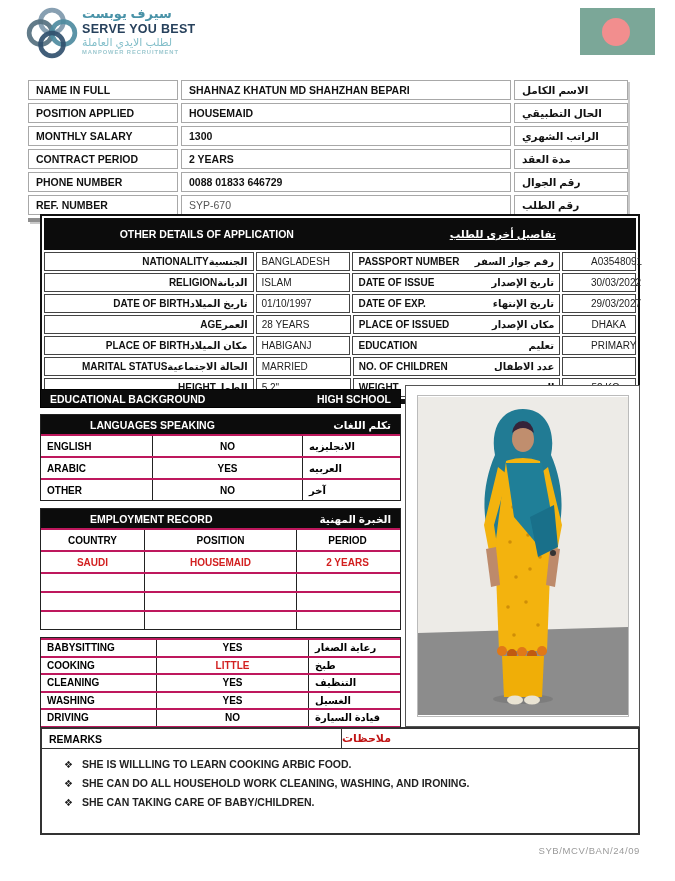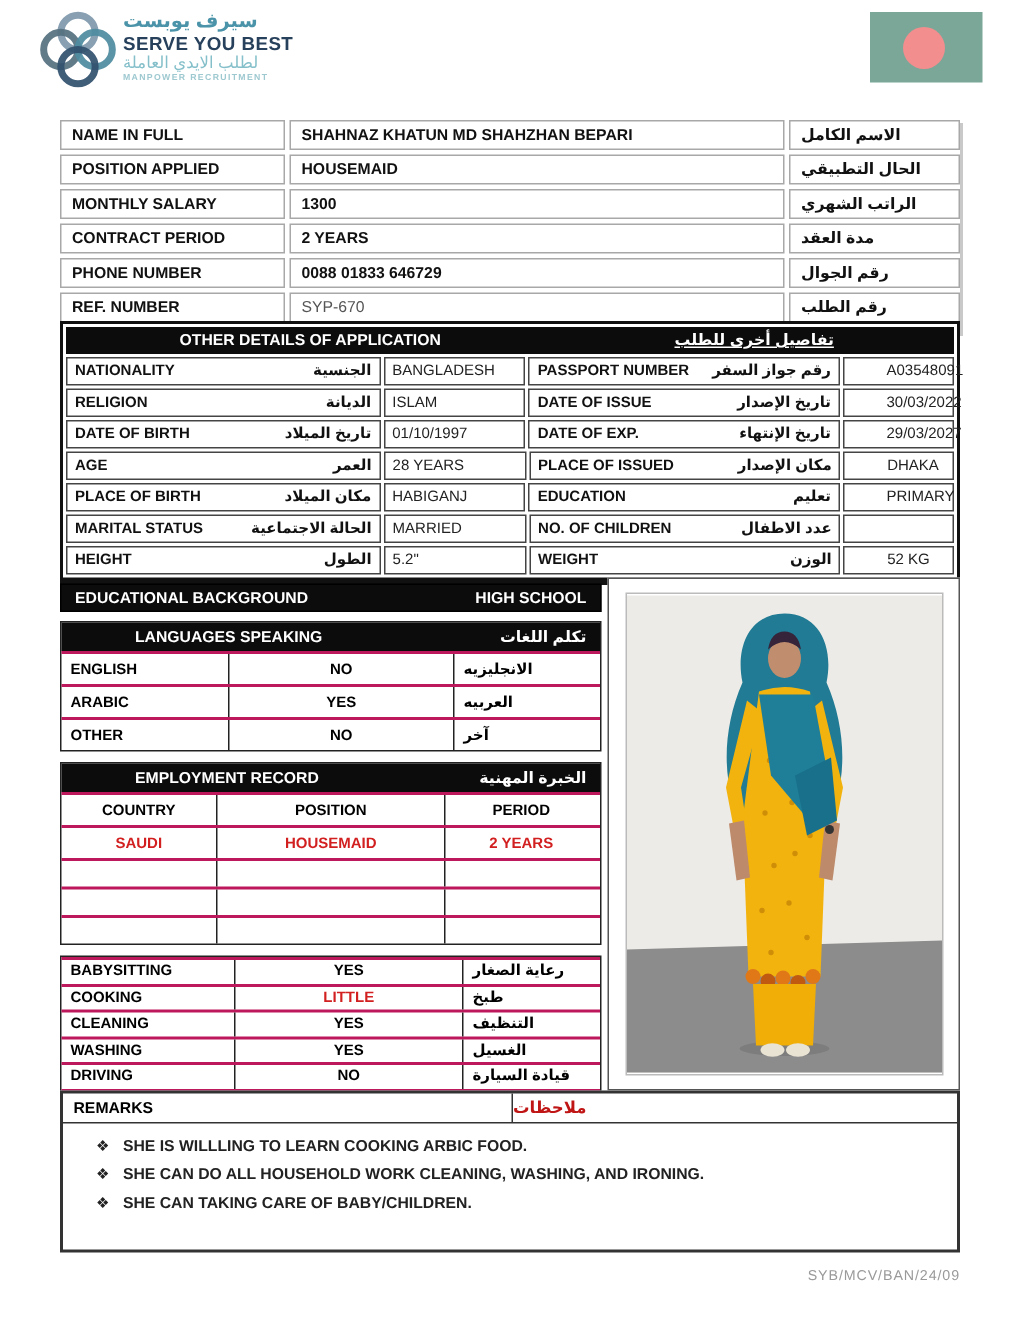--- a/index.html
+++ b/index.html
@@ -11,41 +11,41 @@
   .logo-rings { width:52px; height:52px; }
   .logo-text { margin-left:4px; display:flex; flex-direction:column; line-height:1.15; }
   .logo-ar-title { color:#4a93a8; font-weight:bold; font-size:13px; }
   .logo-en-title { color:#27415c; font-weight:bold; font-size:12.5px; letter-spacing:.3px; }
   .logo-ar-sub   { color:#84bfca; font-size:11px; }
   .logo-en-sub   { color:#9ec9d0; font-size:5.8px; font-weight:bold; letter-spacing:.9px; }
   .flag { position:absolute; left:580px; top:8px; width:75px; height:47px; background:#7ba798; display:flex; align-items:center; justify-content:center; }
   .flag-circle { width:28px; height:28px; border-radius:50%; background:#f28e8e; margin-right:4px; }
 
   
-  .table1 { position:absolute; left:40px; top:80px; width:600px; border-bottom:4px solid #8f8f8f; box-shadow:2px 2px 0 #c9c9c9; padding-bottom:3px; }
+  .table1 { position:absolute; left:28px; top:80px; width:600px; border-bottom:4px solid #8f8f8f; box-shadow:2px 2px 0 #c9c9c9; padding-bottom:3px; }
   .t1-row { display:flex; gap:3px; margin-bottom:3px; }
   .t1-row:last-child { margin-bottom:0; }
   .t1-cell { border:1px solid #a8a8a8; background:#fff; font-size:10.5px; padding:3px 7px; height:20px; display:flex; align-items:center; }
   .t1-label { width:150px; font-weight:bold; color:#111; }
   .t1-value { width:330px; font-weight:bold; color:#111; }
   .t1-value.muted { font-weight:normal; color:#555; }
   .t1-ar { width:114px; justify-content:flex-end; font-weight:bold; color:#111; direction:rtl; }
 
   
   .table2 { position:absolute; left:40px; top:214px; width:600px; border:2px solid #111; border-bottom:5px solid #111; background:#fff; padding:2px; }
-  .t2-header { background:#0c0c0c; color:#fff; height:18px; display:flex; align-items:center; font-size:10.5px; font-weight:bold; margin-bottom:2px; }
+  .t2-header { background:#0c0c0c; color:#fff; height:32px; display:flex; align-items:center; font-size:10.5px; font-weight:bold; margin-bottom:2px; }
   .t2-header .half-en { width:55%; text-align:center; }
   .t2-header .half-ar { width:45%; text-align:center; direction:rtl;text-decoration:underline; }
   .t2-row { display:flex; gap:2px; margin-bottom:2px; }
   .t2-row:last-child { margin-bottom:0; }
   .t2-cell { border:1px solid #444; background:#fff; font-size:10px; padding:2px 5px; height:19px; display:flex; align-items:center; }
   .t2-lab { justify-content:space-between; }
   .t2-lab .en { font-weight:bold; color:#111; }
   .t2-lab .ar { font-weight:bold; color:#111; direction:rtl; }
-  .t2-c1 { width:212px; } .t2-c2 { width:96px; } .t2-c3 { width:210px; } .t2-c4 { width:74px;padding-left:28px; }
+  .t2-c1 { width:212px;justify-content:flex-end; } .t2-c2 { width:96px; } .t2-c3 { width:210px; } .t2-c4 { width:74px;padding-left:28px; }
   .t2-val { color:#222; }
 
   
   .left-col { position:absolute; left:40px; top:389px; width:361px; }
   .bar { background:#0c0c0c; color:#fff; font-weight:bold; font-size:10.5px; height:19px; display:flex; align-items:center; justify-content:space-between; padding:0 9px; border:1px solid #000; }
   .bar .ar { direction:rtl; }
   .edu-bar { margin-bottom:6px; }
   .sect { border:1px solid #222; background:#fff; margin-bottom:7px; }
   .sect-bar { border:none; }
   .srow { display:flex; border-top:2px solid #be185d; }

